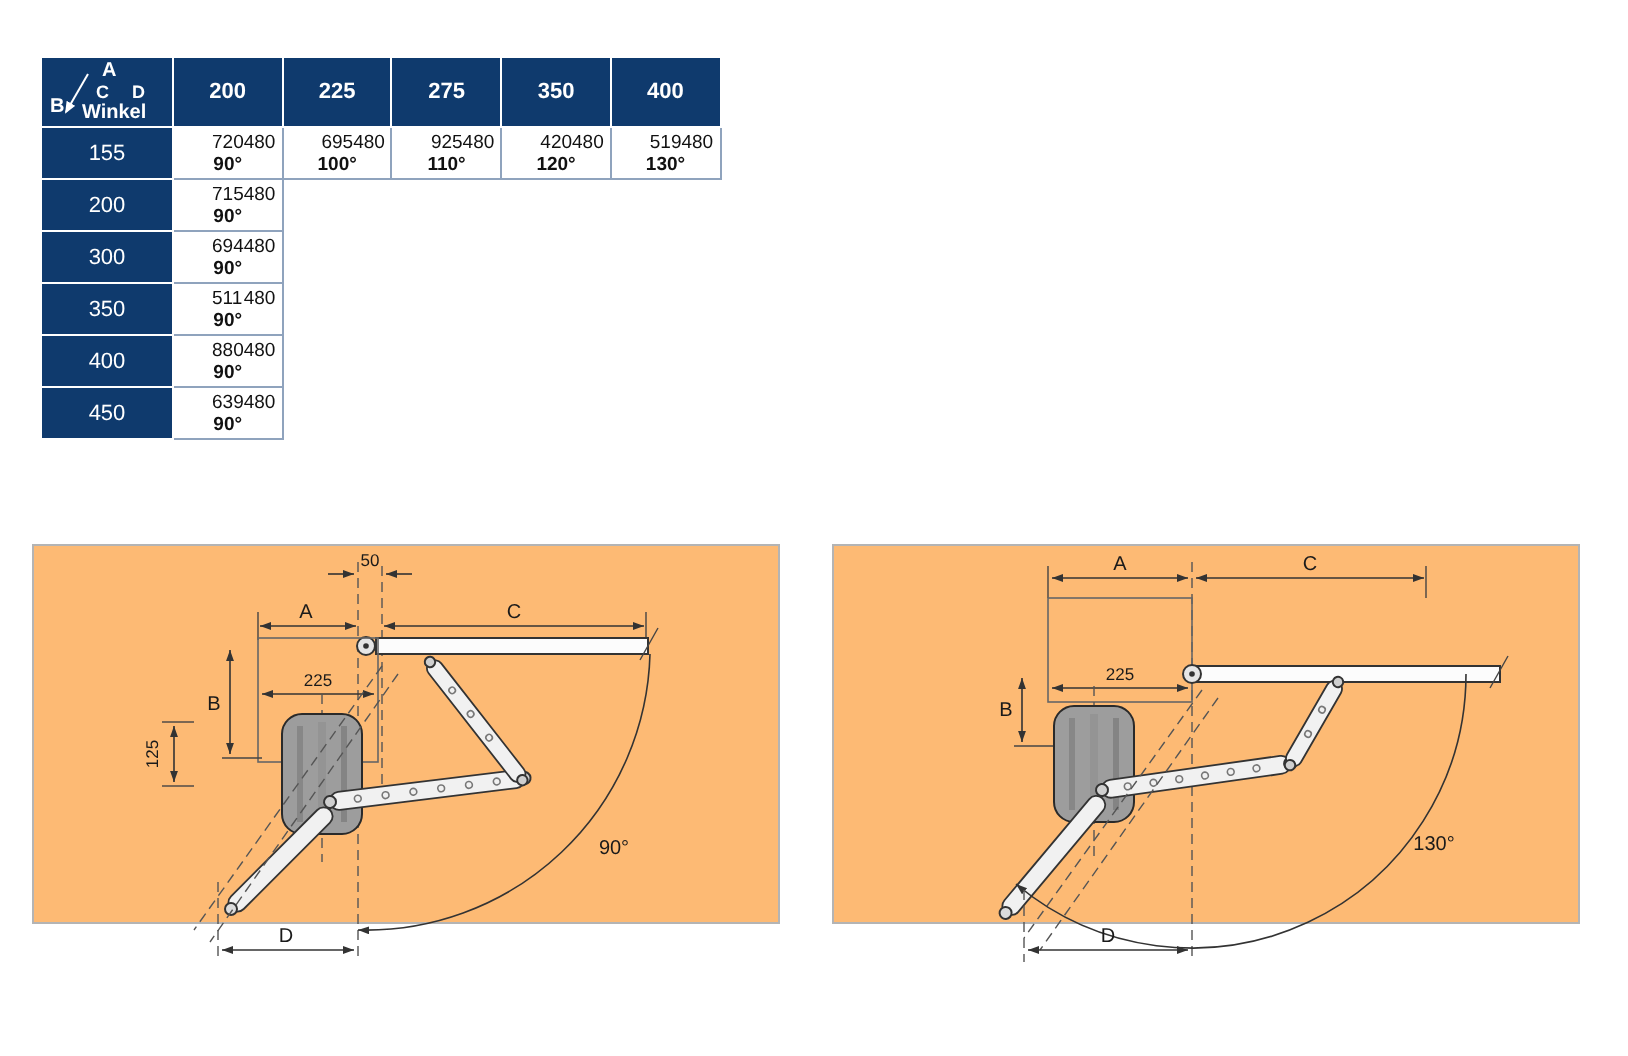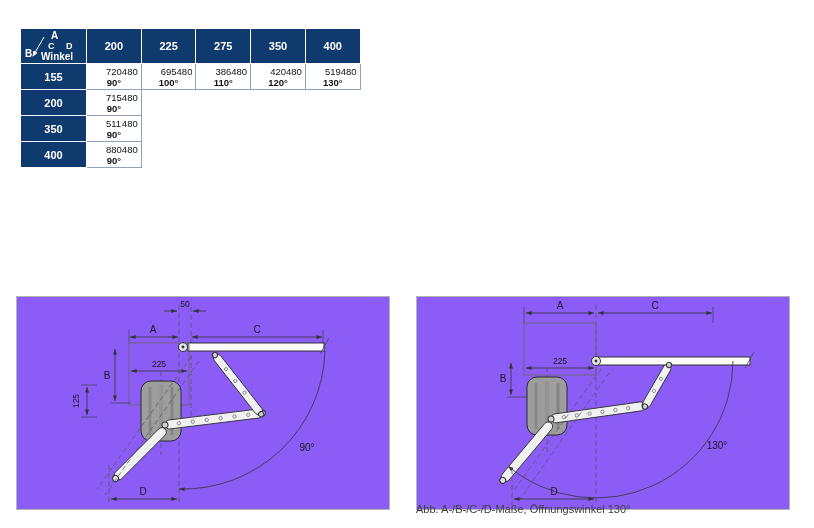--- a/index.html
+++ b/index.html
@@ -6,35 +6,35 @@
   *{box-sizing:border-box}
   html,body{margin:0;padding:0}
   body{width:814px;height:528px;background:#ffffff;font-family:"Liberation Sans",sans-serif;position:relative}
   .page{position:absolute;inset:0;background:#fff}
 
   
   .dim-table{position:absolute;left:20px;top:28px;border-collapse:collapse;table-layout:fixed}
   .dim-table th,.dim-table td{padding:0;margin:0}
   .corner{width:66px;height:35px;background:#0f3a6d;position:relative;border:1px solid #fff}
   .colh{width:52px;height:35px;background:#0f3a6d;color:#fff;font-size:11px;font-weight:bold;text-align:center;border:1px solid #fff}
-  .rowh{width:66px;height:26px;background:#0f3a6d;color:#fff;font-size:11px;font-weight:bold;border:1px solid #fff}
+  .rowh{width:66px;height:26px;background:#0f3a6d;color:#fff;font-size:11px;font-weight:normal;border:1px solid #fff}
   .cell{width:52px;height:26px;border:1px solid #8fa3bd;vertical-align:middle;background:#fff}
   .empty{border:none;background:#fff}
   .nums{display:flex;justify-content:space-between;padding:2px 3px 0 19px;font-size:9.5px;line-height:10px;color:#111}
   .ang{text-align:center;font-size:9.5px;line-height:11px;font-weight:bold;color:#111;padding-bottom:1px}
   .corner span{position:absolute;color:#fff;font-weight:bold}
   .c-a{top:1px;left:30px;font-size:10px}
   .c-c{top:12px;left:27px;font-size:9px}
   .c-d{top:12px;left:45px;font-size:9px}
   .c-w{bottom:1px;left:20px;font-size:10px}
   .c-b{bottom:4px;left:4px;font-size:10px}
   .corner-diag{position:absolute;left:0;top:0}
 
   
-  .diagram{position:absolute;top:296px;width:374px;height:214px;border:1px solid #b4b4b4;background:#8b5cf6}
+  .diagram{position:absolute;top:272px;width:374px;height:190px;border:1px solid #b4b4b4;background:#fdba74}
   #dg1{left:16px}
   #dg2{left:416px}
   .cap{position:absolute;top:503px;font-size:11px;color:#3d3d3d}
   #cap1{left:16px}
   #cap2{left:416px}
 
   svg text{font-family:"Liberation Sans",sans-serif;font-size:9px;fill:#1a1a1a}
   svg text.big{font-size:10px}
   svg text.sm{font-size:8.5px}
   .thin{stroke:#444;stroke-width:.7;fill:none}
@@ -86,21 +86,21 @@
         </td>
         <td class="cell">
           <div class="nums">
               <span>695</span>
               <span>480</span>
             </div>
           <div class="ang">100°</div>
         </td>
         <td class="cell">
           <div class="nums">
-              <span>386</span>
+              <span>925</span>
               <span>480</span>
             </div>
           <div class="ang">110°</div>
         </td>
         <td class="cell">
           <div class="nums">
               <span>420</span>
               <span>480</span>
             </div>
           <div class="ang">120°</div>
@@ -121,38 +121,66 @@
               <span>480</span>
             </div>
           <div class="ang">90°</div>
         </td>
         <td class="empty"></td>
           <td class="empty"></td>
           <td class="empty"></td>
           <td class="empty"></td>
       </tr>
       <tr>
+        <th class="rowh">300</th>
+        <td class="cell">
+          <div class="nums">
+              <span>694</span>
+              <span>480</span>
+            </div>
+          <div class="ang">90°</div>
+        </td>
+        <td class="empty"></td>
+          <td class="empty"></td>
+          <td class="empty"></td>
+          <td class="empty"></td>
+      </tr>
+      <tr>
         <th class="rowh">350</th>
         <td class="cell">
           <div class="nums">
               <span>511</span>
               <span>480</span>
             </div>
           <div class="ang">90°</div>
         </td>
         <td class="empty"></td>
           <td class="empty"></td>
           <td class="empty"></td>
           <td class="empty"></td>
       </tr>
       <tr>
         <th class="rowh">400</th>
         <td class="cell">
           <div class="nums">
               <span>880</span>
+              <span>480</span>
+            </div>
+          <div class="ang">90°</div>
+        </td>
+        <td class="empty"></td>
+          <td class="empty"></td>
+          <td class="empty"></td>
+          <td class="empty"></td>
+      </tr>
+      <tr>
+        <th class="rowh">450</th>
+        <td class="cell">
+          <div class="nums">
+              <span>639</span>
               <span>480</span>
             </div>
           <div class="ang">90°</div>
         </td>
         <td class="empty"></td>
           <td class="empty"></td>
           <td class="empty"></td>
           <td class="empty"></td>
       </tr>
     </tbody>
@@ -311,15 +339,14 @@
       <line class="dsh" x1="192" y1="76" x2="103" y2="202"></line>
 
       <path class="dim" d="M316,64 A137,137 0 0 1 91,169" marker-end="url(#ah2)"></path>
       <text class="big" x="300" y="152" text-anchor="middle">130°</text>
 
       <line class="dsh" x1="95" y1="172" x2="95" y2="208"></line>
       <line class="dim" x1="97" y1="202" x2="177" y2="202" marker-start="url(#ah2)" marker-end="url(#ah2)"></line>
       <text class="big" x="137" y="198" text-anchor="middle">D</text>
     </svg>
   </div>
-  <div class="cap" id="cap2">Abb. A-/B-/C-/D-Maße, Öffnungswinkel 130°</div>
 
 </div>
 
 </body></html>

